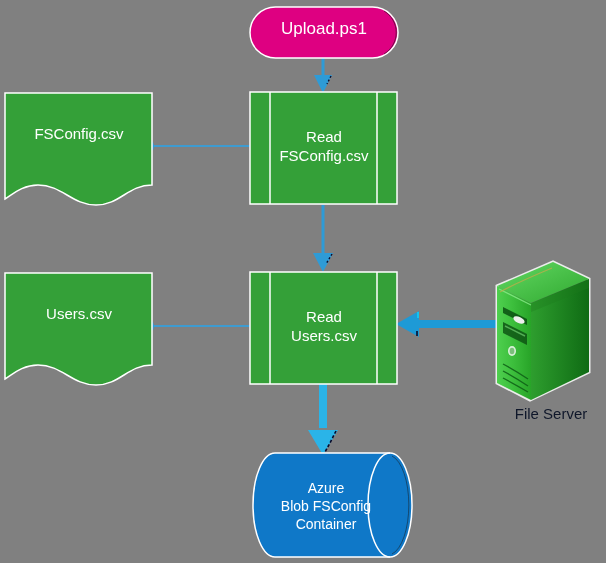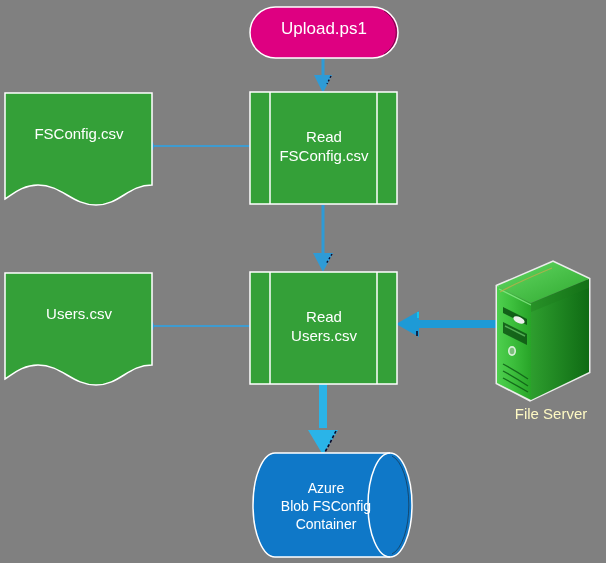--- a/index.html
+++ b/index.html
@@ -60,21 +60,21 @@
   #label-blob {
     left: 252px; top: 480px;
     width: 148px;
     font-size: 14px;
   }
   #label-file-server {
     position: absolute;
     left: 496px; top: 405px;
     width: 110px;
     text-align: center;
-    color: #fef9c3;
+    color: #0f172a;
     font-size: 15px;
     font-family: "Liberation Sans", sans-serif;
     pointer-events: none;
   }
 </style>
 </head>
 <body>
 
 <div id="canvas">
 

